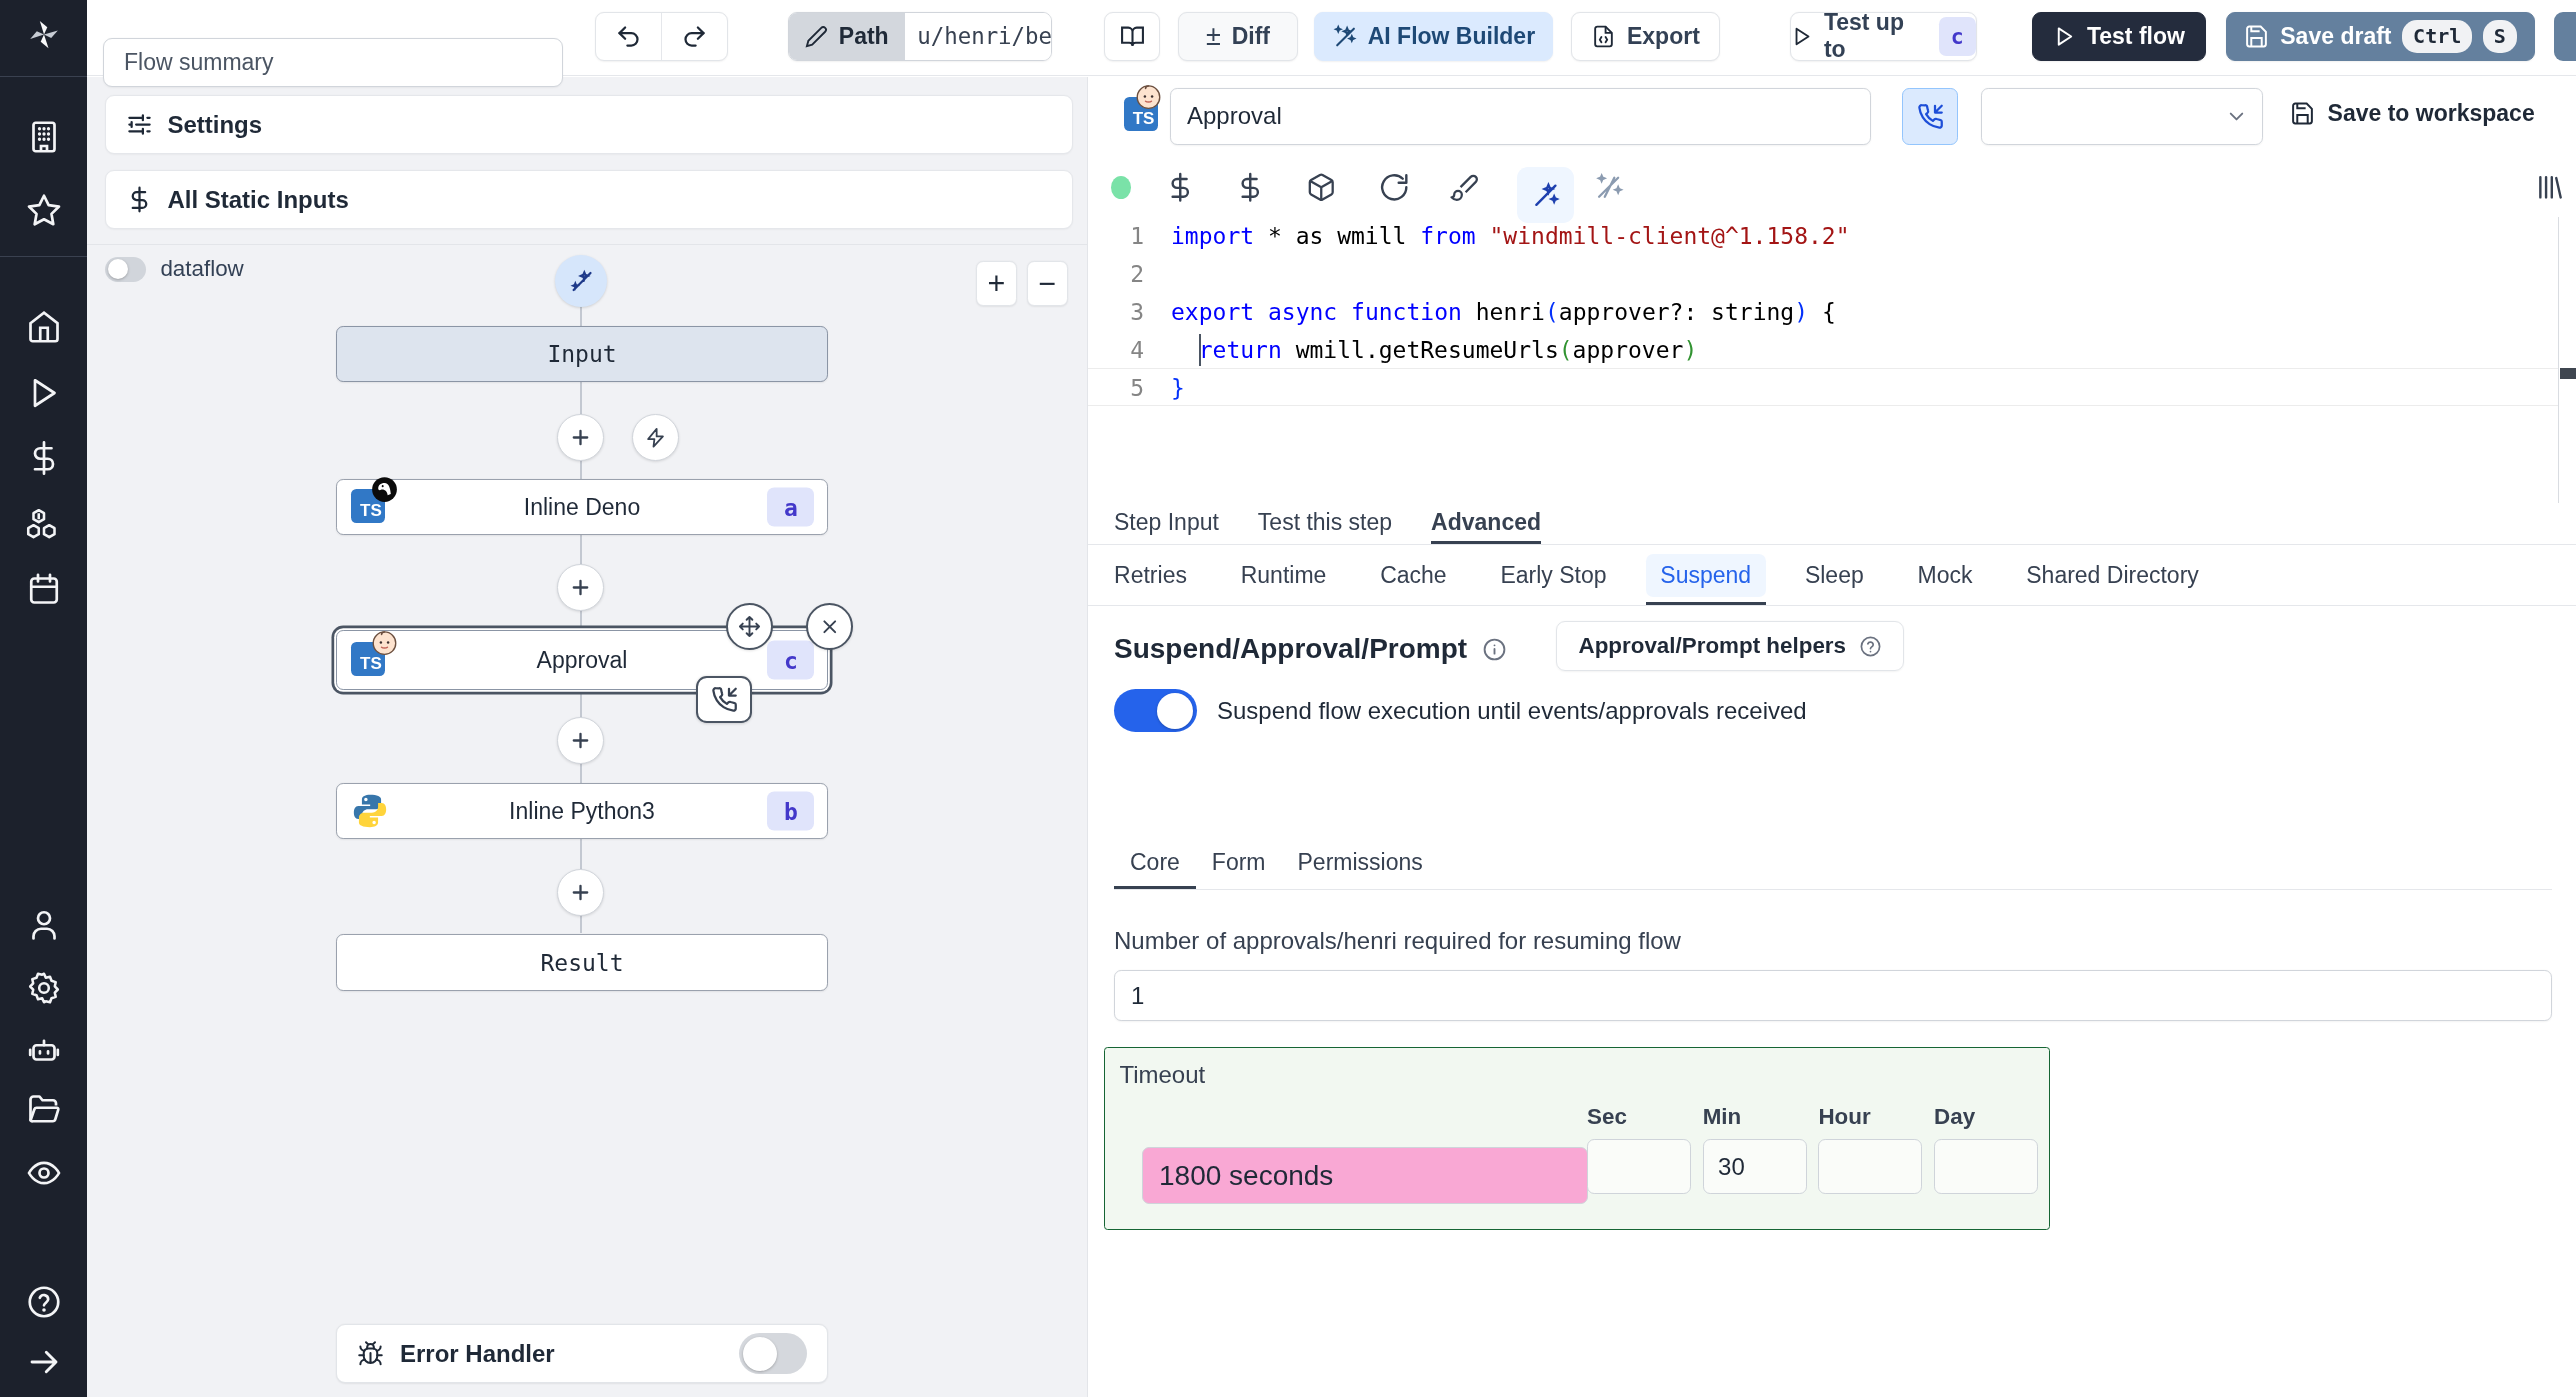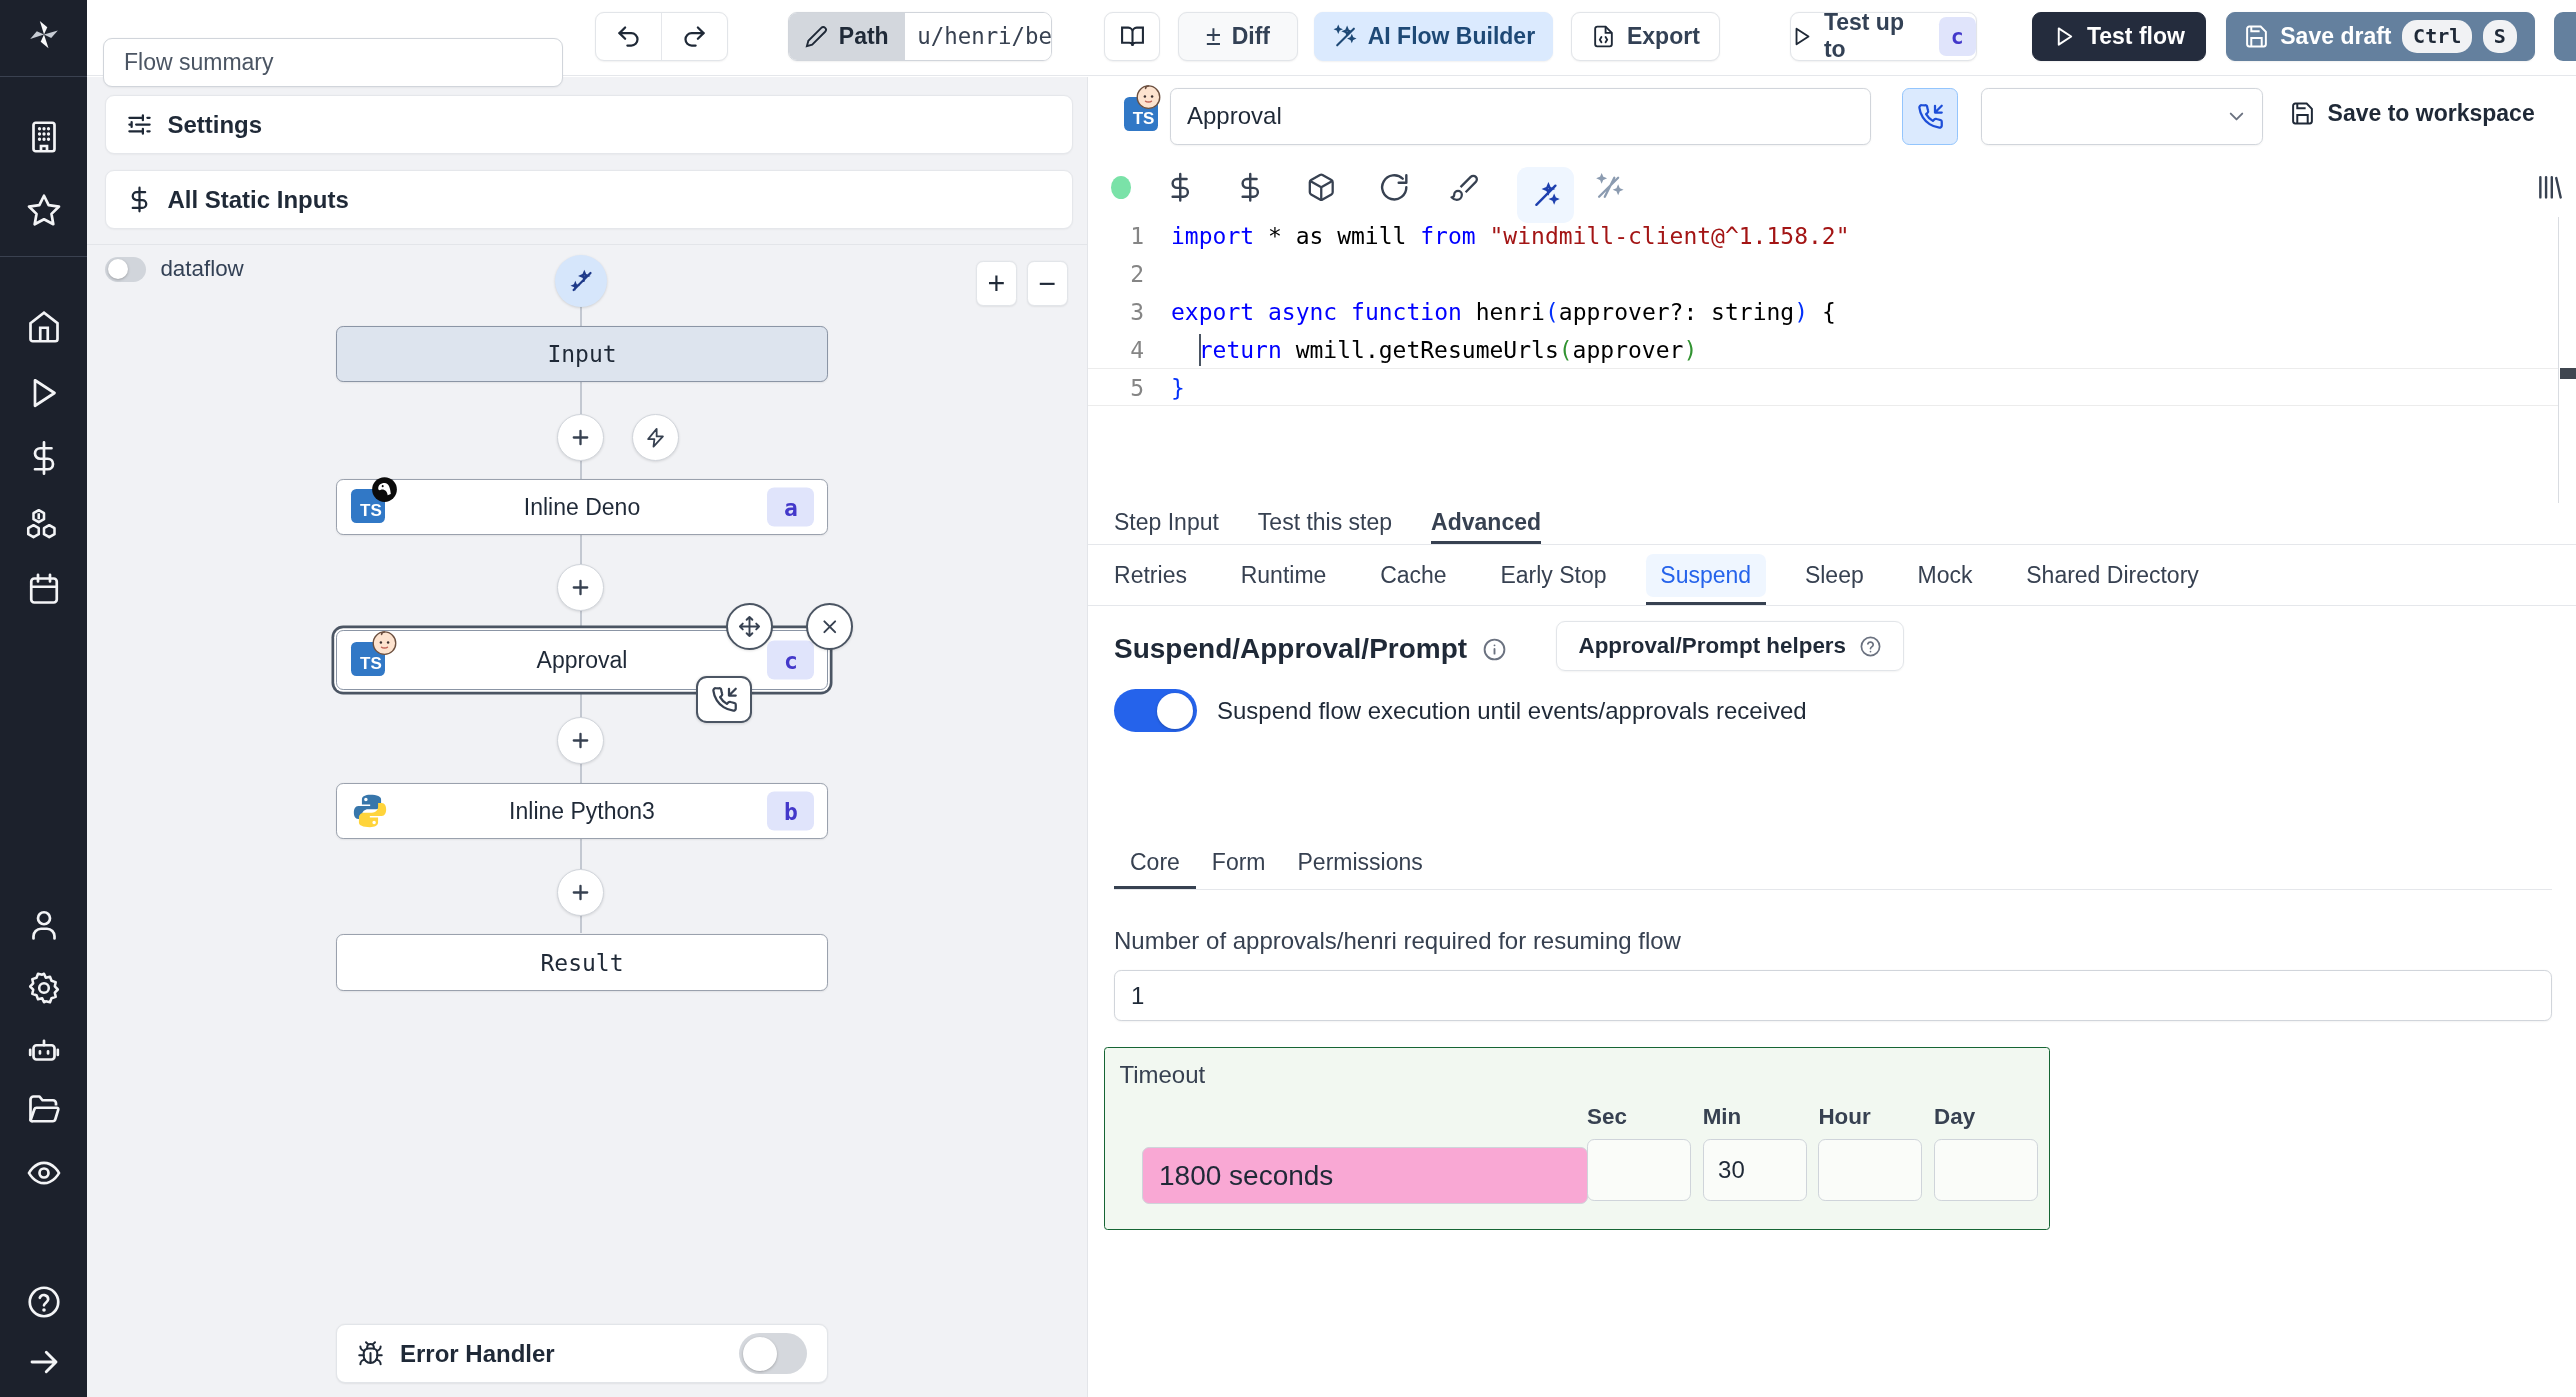--- a/index.html
+++ b/index.html
@@ -52,21 +52,21 @@
   .s-tab { font-size:23px; color:#374151; padding:12.6px 16px 10.8px; border-bottom:3.6px solid transparent; cursor:pointer; }
   .s-tab.active { border-bottom-color:#374151; }
 
   
   .code { font-family:"DejaVu Sans Mono",monospace; font-size:23px; line-height:38px; }
   .gutter { position:absolute; left:0; width:56px; text-align:right; color:#858585; }
   .tk-kw{color:#0000ff}.tk-str{color:#a31515}.tk-pl{color:#000}.tk-p1{color:#0431fa}.tk-p2{color:#319331}
 
   .field { border:0.9px solid #d1d5db; border-radius:7.2px; background:#fff; font-size:24px; color:#1f2937;
     padding:0 16px; box-shadow:0 0.9px 1.8px rgba(0,0,0,.05); outline:none; font-family:"Liberation Sans",sans-serif; }
-  .unit-in { width:104px; height:62px; border:0.9px solid #cfd4da; border-radius:7.2px; background:#fafcf9; font-size:24px; color:#1f2937;
+  .unit-in { width:104px; height:55px; border:0.9px solid #cfd4da; border-radius:7.2px; background:#fafcf9; font-size:24px; color:#1f2937;
     padding:0 14.4px; outline:none; font-family:"Liberation Sans",sans-serif; }
 </style>
 </head>
 <body>
 
 <nav class="sidebar">
   <div class="icn" style="top:18px">
     <svg viewBox="0 0 24 24">
         <g>
           <path fill="#f9fafb" d="M12 11L9.2 2l5 4.2z"></path>

